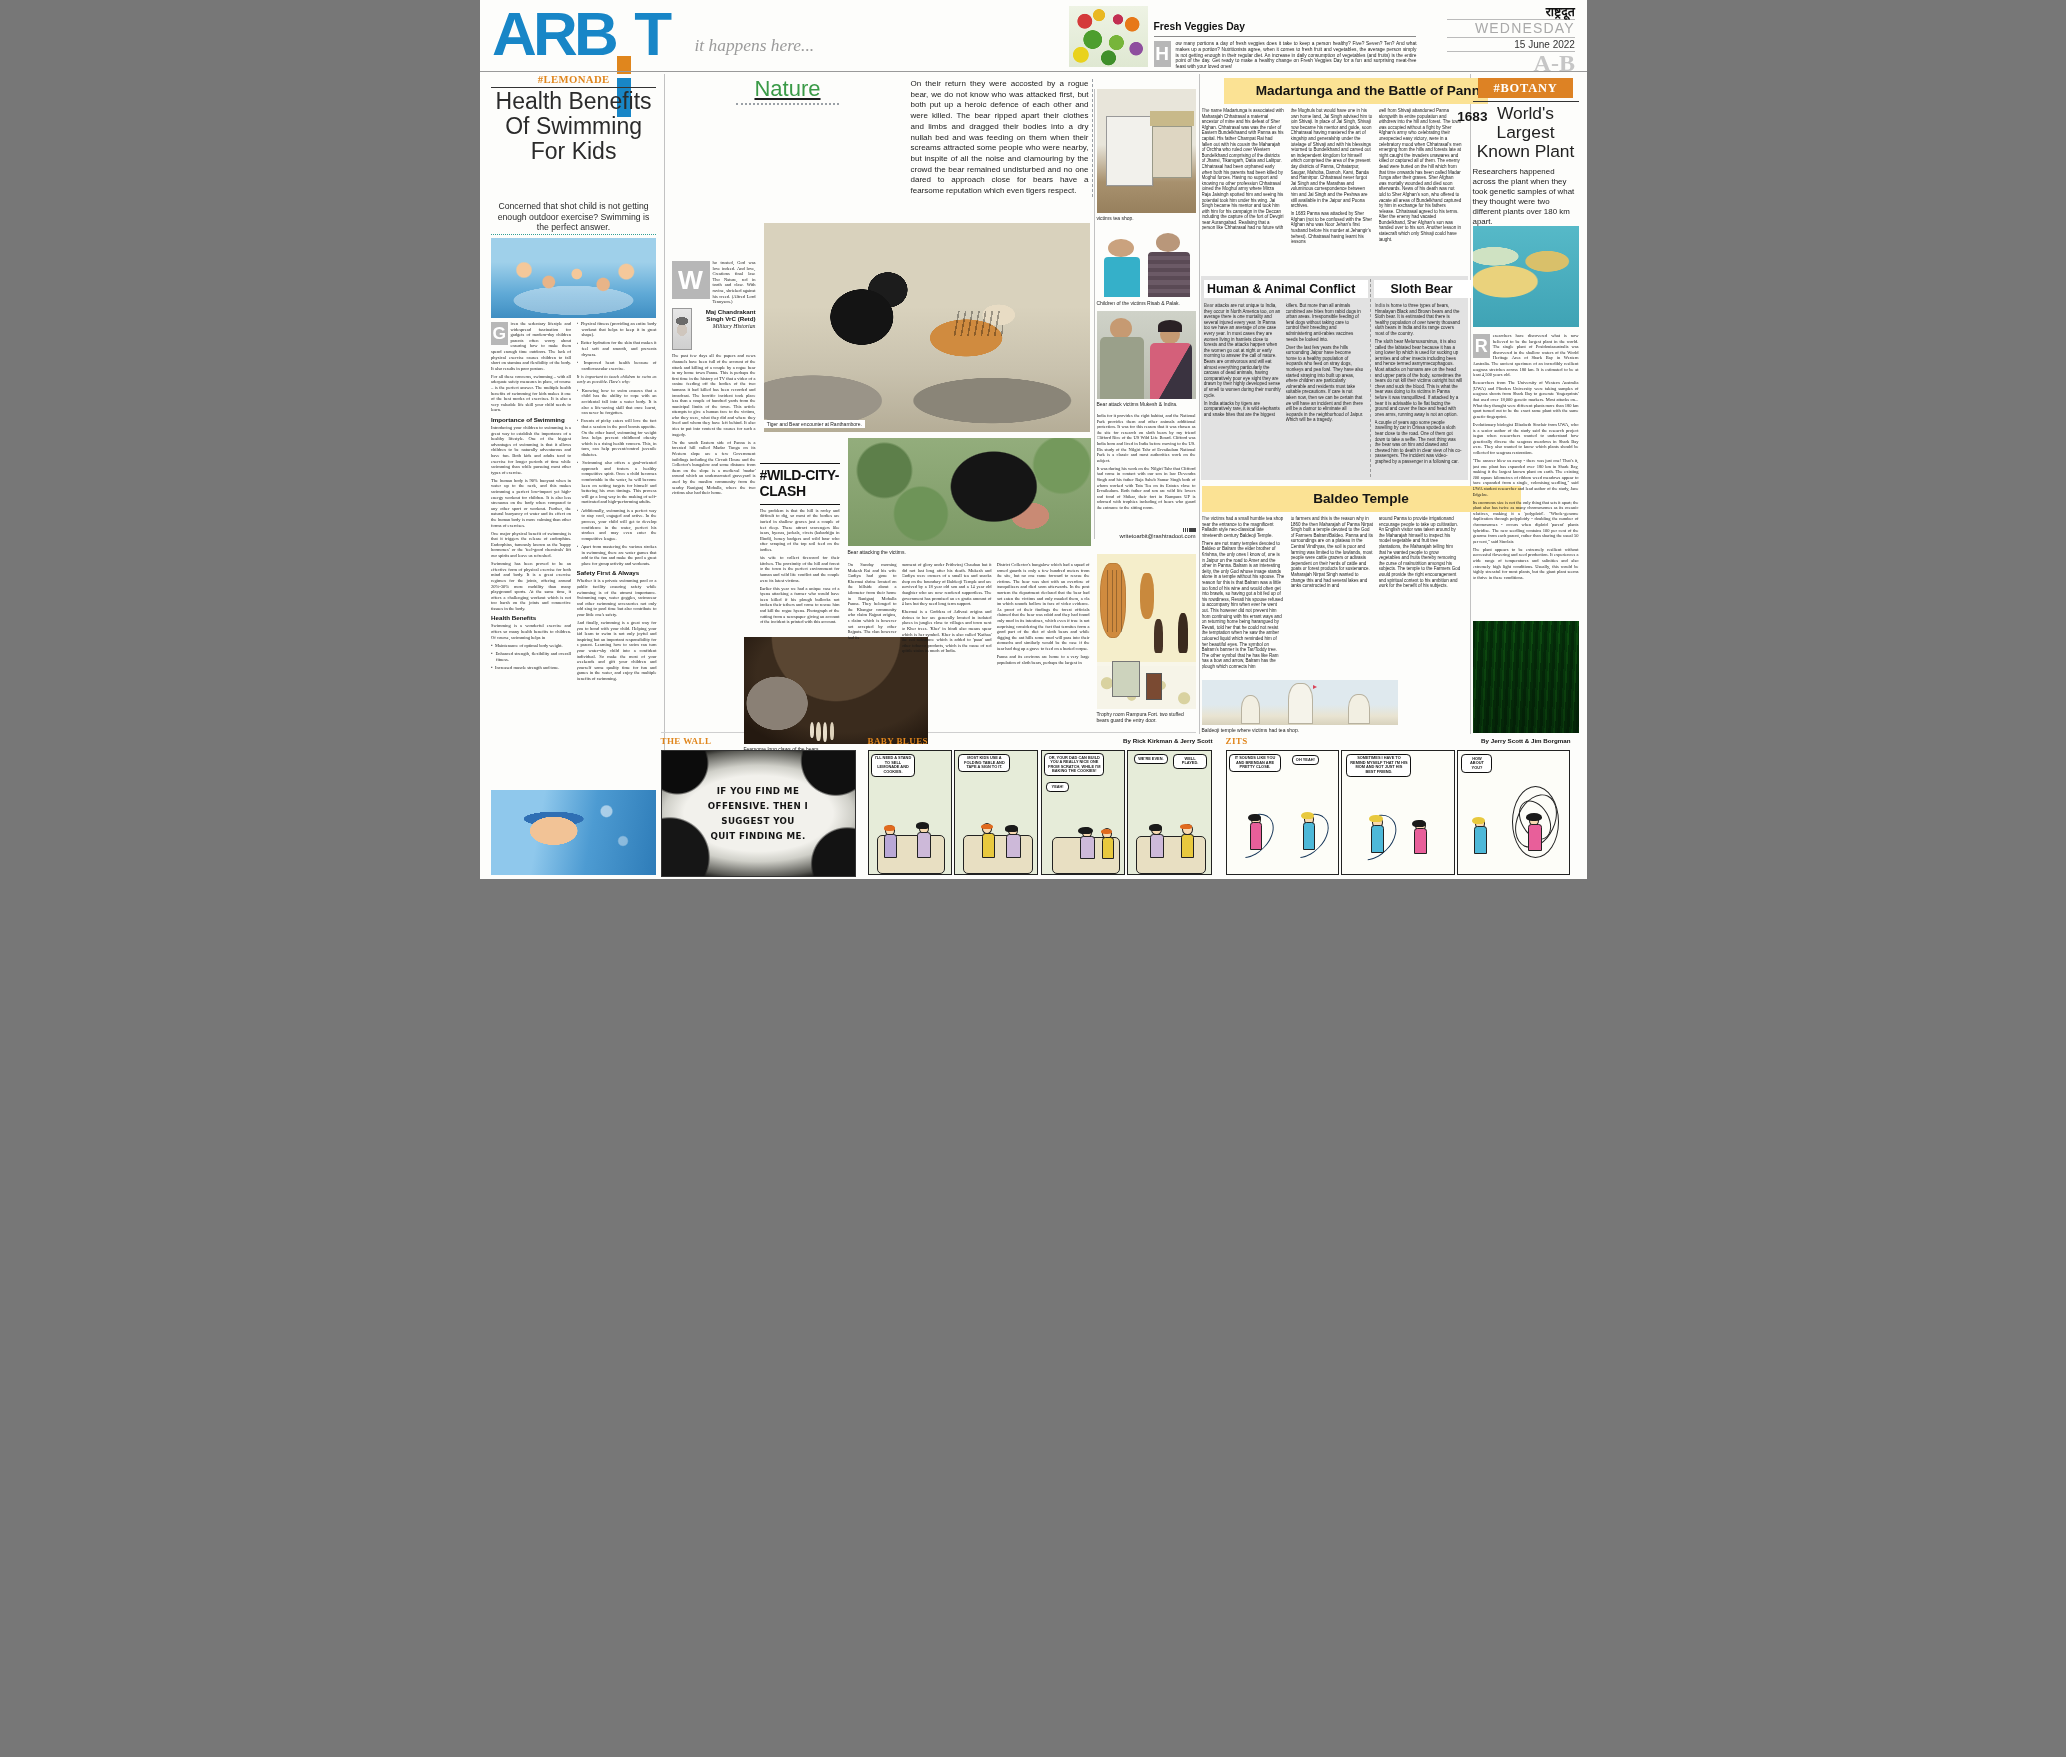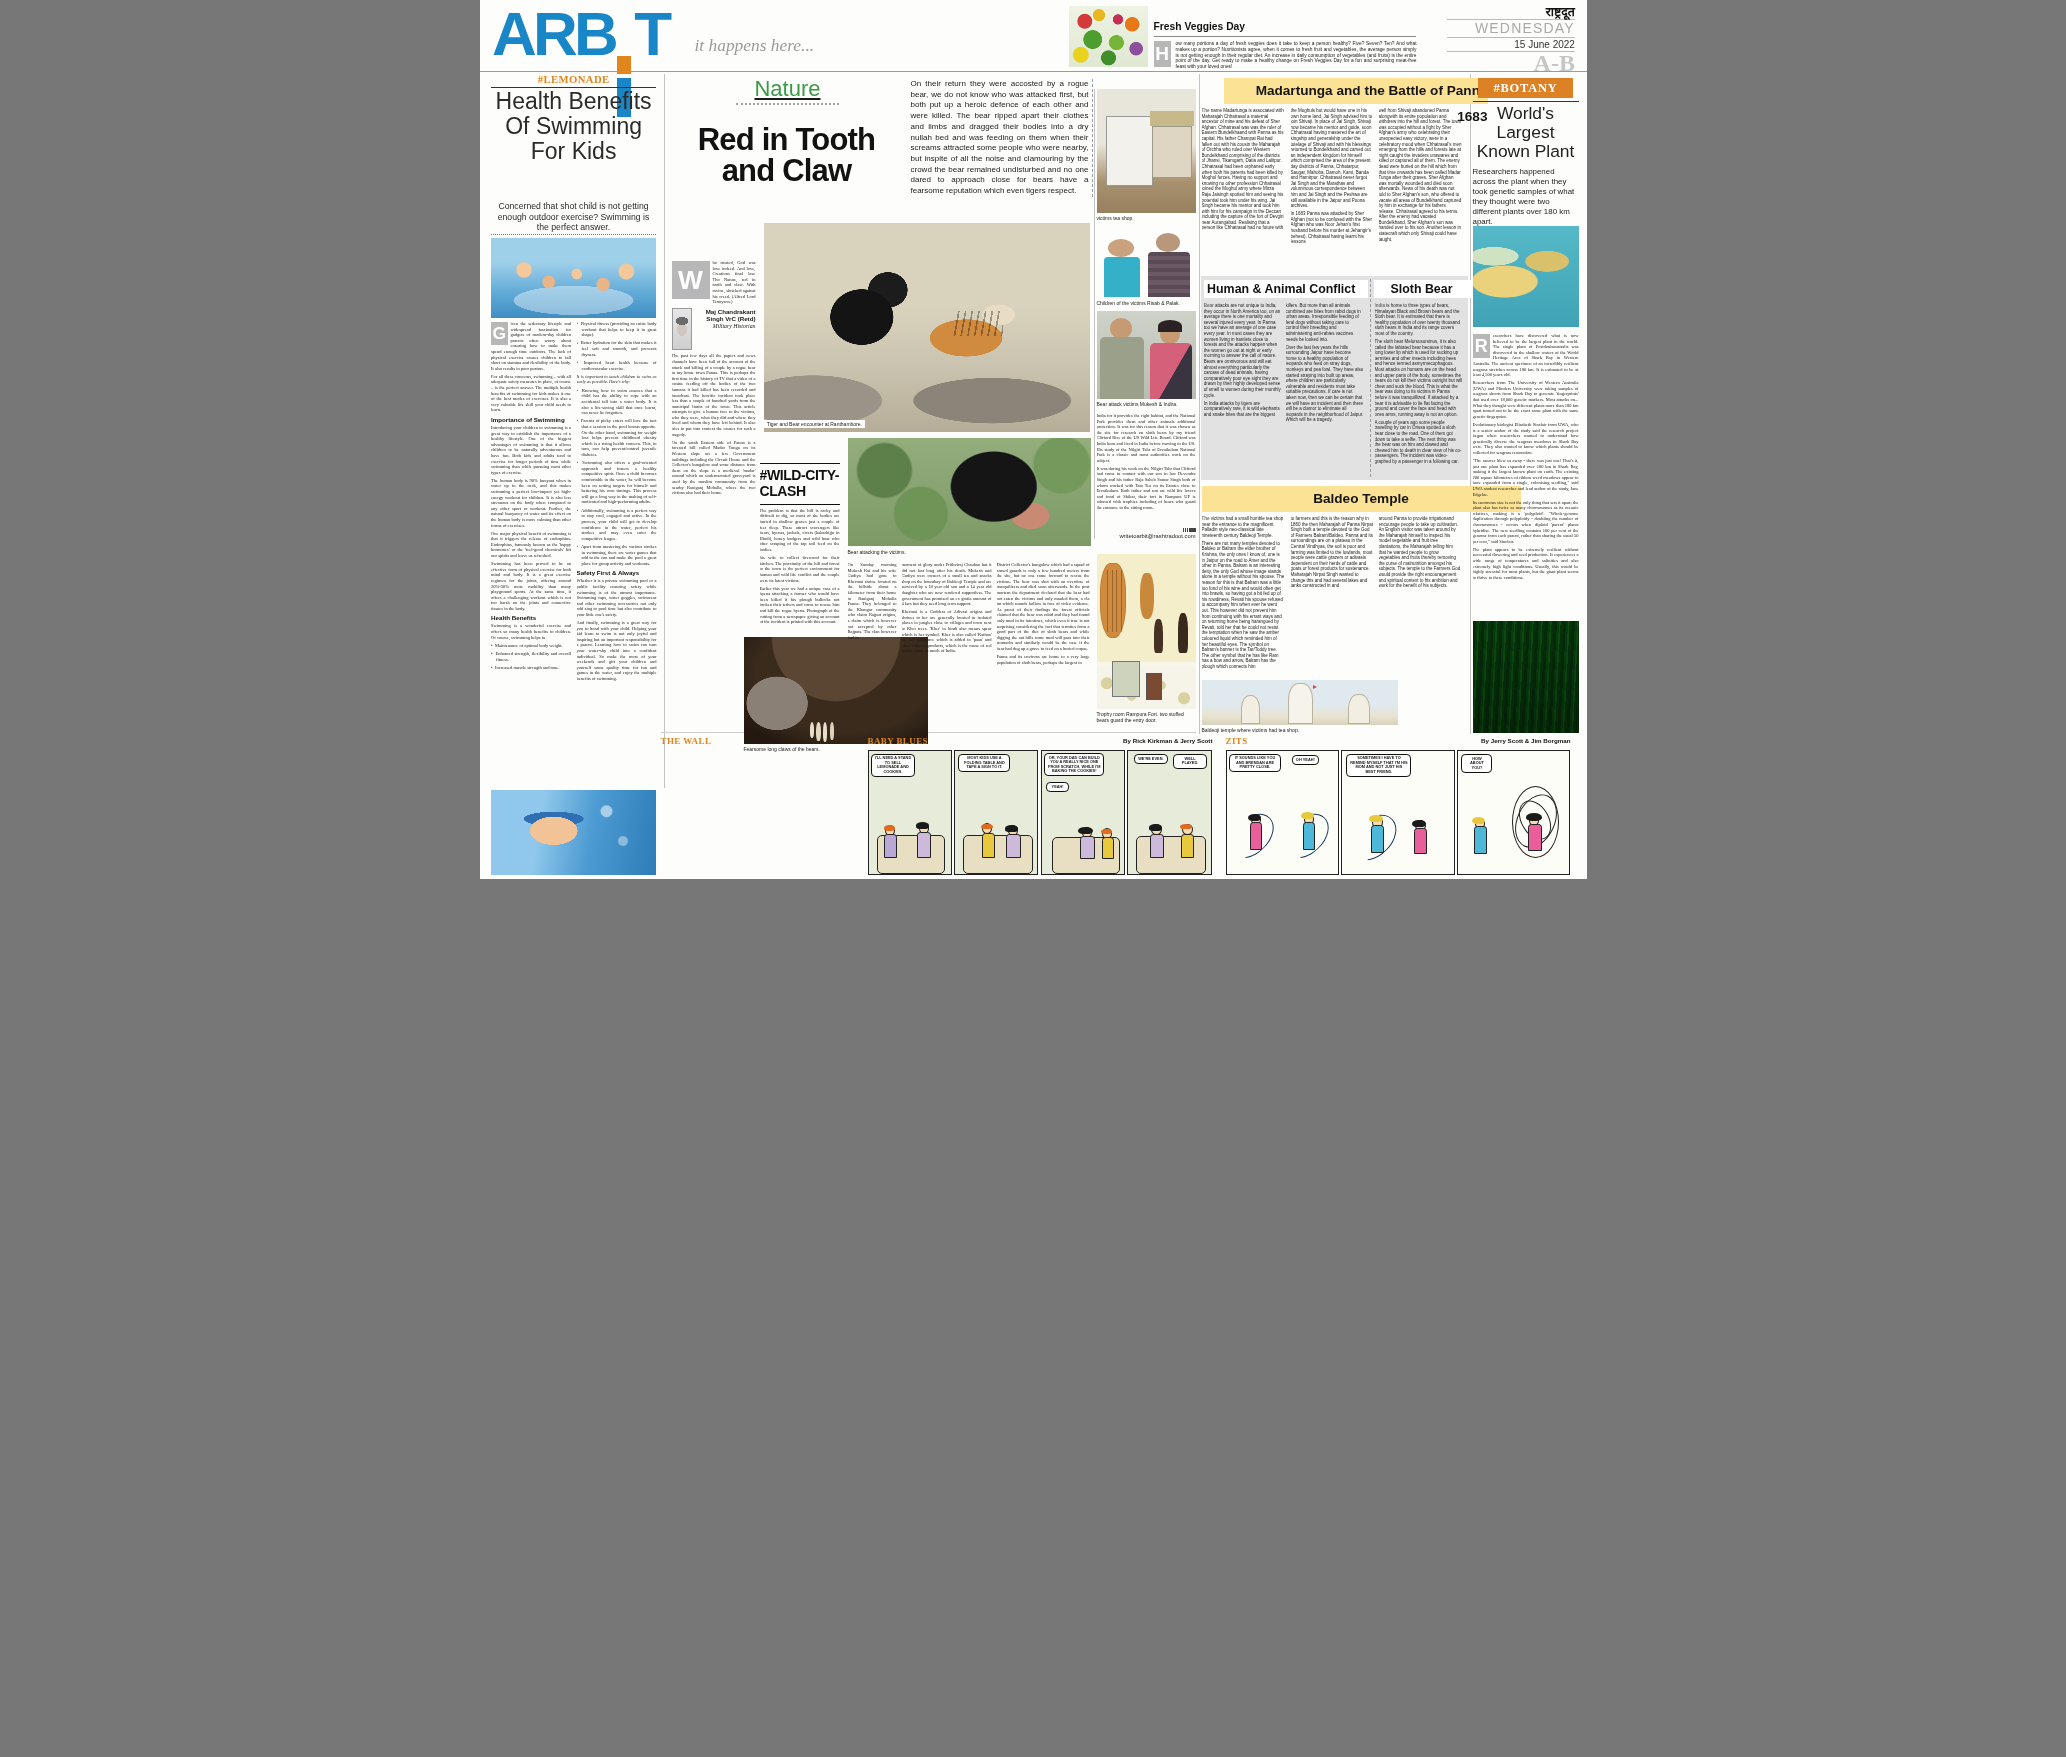--- a/index.html
+++ b/index.html
@@ -189,24 +189,20 @@
         radial-gradient(ellipse 30% 14% at 38% 34%,#2f6fb4 0 60%,transparent 61%),
         radial-gradient(ellipse 16% 8% at 38% 46%,#e8f2fa 0 60%,transparent 61%),
         radial-gradient(circle at 70% 25%,#ffffff88 0 4%,transparent 5%),
         radial-gradient(circle at 80% 60%,#ffffff66 0 3%,transparent 4%),
         linear-gradient(100deg,#8fc8ec 0 30%,#4d9bd2 60%,#2e7cb8);"></div>
 
   <div class="abs" style="left:190px;top:77px;width:236px;text-decoration:underline;">
     <div class="n-kicker">Nature</div>
     <div class="n-dots"></div>
   </div>
-  <div class="abs n-head" style="left:188px;top:124px;width:238px;">
-    <div>Red in Tooth</div>
-    <div>and Claw</div>
-  </div>
   <div class="abs n-intro" style="left:431px;top:79px;width:178px;border-right:0.8px dashed #9aa0a6;padding-right:3.3px;">On their return they were accosted by a rogue bear, we do not know who was attacked first, but both put up a heroic defence of each other and were killed. The bear ripped apart their clothes and limbs and dragged their bodies into a dry nullah bed and was feeding on them when their screams attracted some people who were nearby, but inspite of all the noise and clamouring by the crowd the bear remained undisturbed and no one dared to approach close for bears have a fearsome reputation which even tigers respect.</div>
 
   <div class="photo" style="left:284px;top:223px;width:326px;height:209px;
        background:
         radial-gradient(ellipse 16% 22% at 30% 45%,#141414 0 60%,transparent 61%),
         radial-gradient(ellipse 10% 14% at 38% 32%,#1c1c1c 0 60%,transparent 61%),
         radial-gradient(ellipse 20% 16% at 62% 55%,#d08b3f 0 55%,transparent 56%),
         radial-gradient(ellipse 9% 9% at 72% 44%,#e8dcc4 0 55%,transparent 56%),
         radial-gradient(ellipse 40% 18% at 70% 85%,#8a8578 0 60%,transparent 61%),
         radial-gradient(ellipse 35% 20% at 15% 85%,#9a9488 0 60%,transparent 61%),
@@ -431,20 +427,28 @@
         <p>The plant appears to be extremely resilient without successful flowering and seed production. It experiences a wide range of temperatures and salinities and also extremely high light conditions. Usually, this would be highly stressful for most plants, but the giant plant seems to thrive in these conditions.</p>
       </div>
   </div>
 
   <div class="photo" style="left:993px;top:621px;width:106px;height:112px;
        background:
         repeating-linear-gradient(93deg,#1e5a2a 0 2.9px,#2f7d3a 2.9px 5px,#55a04a 5px 6.6px,#246b30 6.6px 9px),
         linear-gradient(#143d1c,#0e2c14);background-blend-mode:overlay;"></div>
 
   <div class="abs ctitle" style="left:181px;top:736px;">THE WALL</div>
+  <div class="wallimg" style="left:181px;top:750px;width:193px;height:125px;">
+    <div class="walltext">
+      <div>IF YOU FIND ME</div>
+      <div>OFFENSIVE. THEN I</div>
+      <div>SUGGEST YOU</div>
+      <div>QUIT FINDING ME.</div>
+    </div>
+  </div>
 
   <div class="abs ctitle" style="left:388px;top:736px;">BABY BLUES</div>
   <div class="abs cby" style="left:579px;top:736px;width:154px;">By Rick Kirkman &amp; Jerry Scott</div>
   <div class="strip" style="left:388px;top:750px;width:344px;height:125px;">
     <div class="panel">
       <div class="bub" style="left:2.5px;top:2.5px;width:37px;">I'LL NEED A STAND TO SELL LEMONADE AND COOKIES.</div>
       <div class="couch" style="left:8.3px;bottom:0;width:66px;height:37px;"></div>
       <div class="hd" style="left:16.5px;bottom:38px;"></div>
       <div class="hair" style="left:15px;bottom:43px;width:11.6px;height:5.8px;background:#e06a1e;"></div>
       <div class="tors" style="left:15.7px;bottom:16.5px;width:10.7px;height:21.5px;background:#b9a8d6;"></div>

